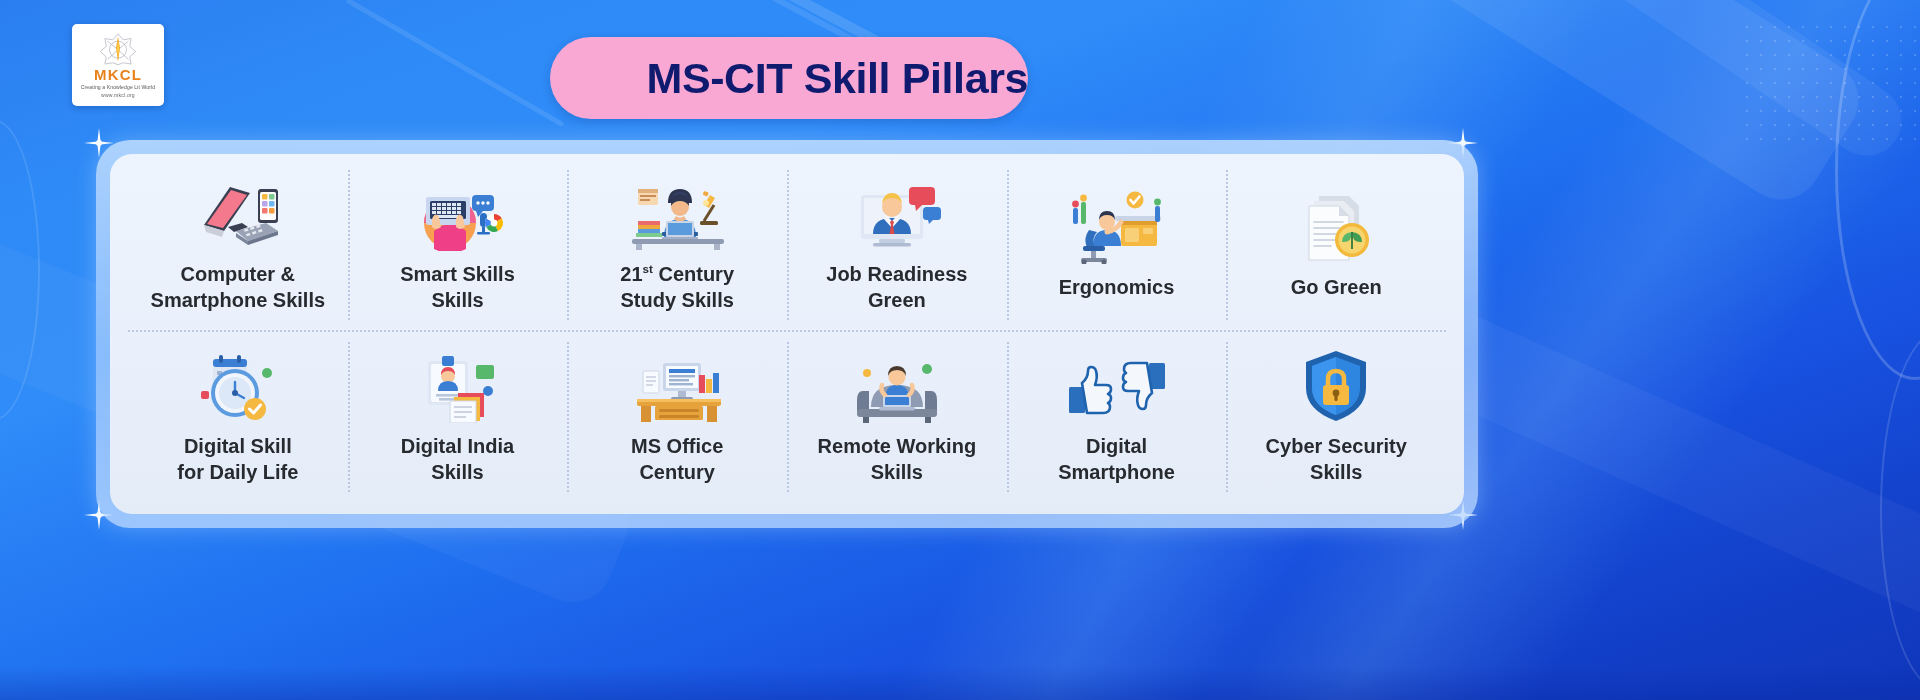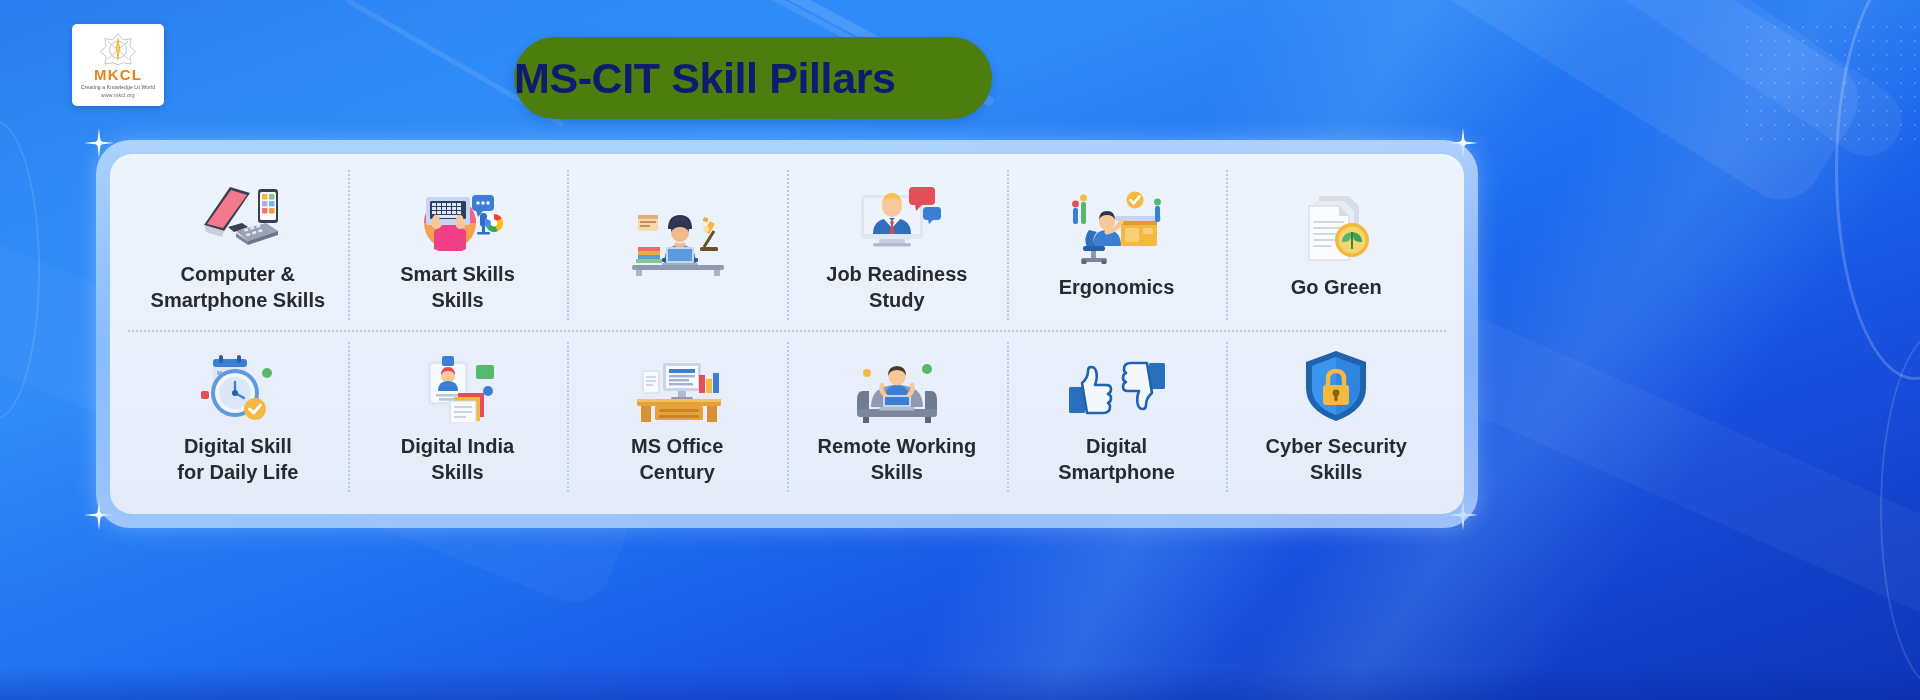--- a/index.html
+++ b/index.html
@@ -54,23 +54,23 @@
   .logo-mark { width:40px; height:34px; margin-bottom:1px; }
   .logo-word {
     font-size:15px; font-weight:bold; letter-spacing:1.2px;
     color:#e8821a; line-height:1;
   }
   .logo-tag { font-size:5.1px; color:#555; margin-top:2px; letter-spacing:0.1px; white-space:nowrap; }
   .logo-url { font-size:5.1px; color:#666; margin-top:2px; letter-spacing:0.2px; }
 
   
   .title-pill {
-    position:absolute; left:514px; top:37px; width:478px; height:82px;
-    background:#4d7c0f; border-radius:41px;
-    display:flex; align-items:center; justify-content:flex-start;
+    position:absolute; left:550px; top:37px; width:478px; height:82px;
+    background:#f9a8d4; border-radius:41px;
+    display:flex; align-items:center; justify-content:flex-end;
     box-shadow:0 3px 10px rgba(0,20,90,0.18);
   }
   .title-text {
     font-size:43px; font-weight:bold; color:#101a6e;
     letter-spacing:-0.4px; white-space:nowrap;
   }
 
   
   .panel-glow {
     position:absolute; left:96px; top:140px; width:1382px; height:388px;
@@ -289,20 +289,22 @@
           <circle cx="84" cy="26" r="3" fill="#ffe59a"></circle>
           <rect x="16" y="44" width="22" height="4" fill="#ea6b6b"></rect>
           <rect x="16" y="48" width="22" height="4" fill="#f0a93d"></rect>
           <rect x="16" y="52" width="22" height="4" fill="#5a9bdd"></rect>
           <rect x="14" y="56" width="26" height="4" fill="#7ecb8f"></rect>
           <rect x="10" y="62" width="92" height="5" rx="2" fill="#8e9bb3"></rect>
           <rect x="14" y="67" width="6" height="6" fill="#aab5c9"></rect>
           <rect x="92" y="67" width="6" height="6" fill="#aab5c9"></rect>
         </svg>
       </div>
+      <div class="cell-label"><span>21</span><sup>st</sup><span> Century
+Study Skills</span></div>
     </div>
 
     <div class="cell">
       <div class="icon-box">
         <svg width="96" height="74" viewBox="0 0 96 74">
           <rect x="12" y="18" width="62" height="44" rx="3" fill="#dfe7f5"></rect>
           <rect x="15" y="21" width="56" height="36" fill="#eef3fb"></rect>
           <rect x="30" y="62" width="26" height="4" rx="1.5" fill="#c3cee2"></rect>
           <rect x="24" y="66" width="38" height="3.5" rx="1.7" fill="#aebbd2"></rect>
           <path d="M24 57 q0 -16 19 -16 q19 0 19 16 Z" fill="#2f6fbe"></path>
@@ -311,21 +313,21 @@
           <path d="M42 48 l-1.5 9 h5 L44 48 Z" fill="#d94a4a"></path>
           <circle cx="43" cy="30" r="10" fill="#f8c89b"></circle>
           <path d="M33 28 q1 -12 10 -12 q9 0 10 12 q-2 -7 -10 -7 q-8 0 -10 7 Z" fill="#f5c24a"></path>
           <rect x="60" y="10" width="26" height="18" rx="4" fill="#e74c5a"></rect>
           <path d="M66 28 l1 6 l6 -6 Z" fill="#e74c5a"></path>
           <rect x="74" y="30" width="18" height="13" rx="3.5" fill="#3b7fd4"></rect>
           <path d="M79 43 l1 4 l4 -4 Z" fill="#3b7fd4"></path>
         </svg>
       </div>
       <div class="cell-label">Job Readiness
-Study</div>
+Green</div>
     </div>
 
     <div class="cell">
       <div class="icon-box">
         <svg width="100" height="74" viewBox="0 0 100 74">
           <rect x="54" y="30" width="36" height="26" rx="2" fill="#f5b942"></rect>
           <rect x="54" y="30" width="36" height="5" fill="#e09c2c"></rect>
           <rect x="58" y="38" width="14" height="14" rx="1.5" fill="#f7d078"></rect>
           <rect x="76" y="38" width="10" height="6" rx="1.5" fill="#f7d078"></rect>
           <rect x="48" y="26" width="46" height="5" rx="2" fill="#c9d4e6"></rect>

